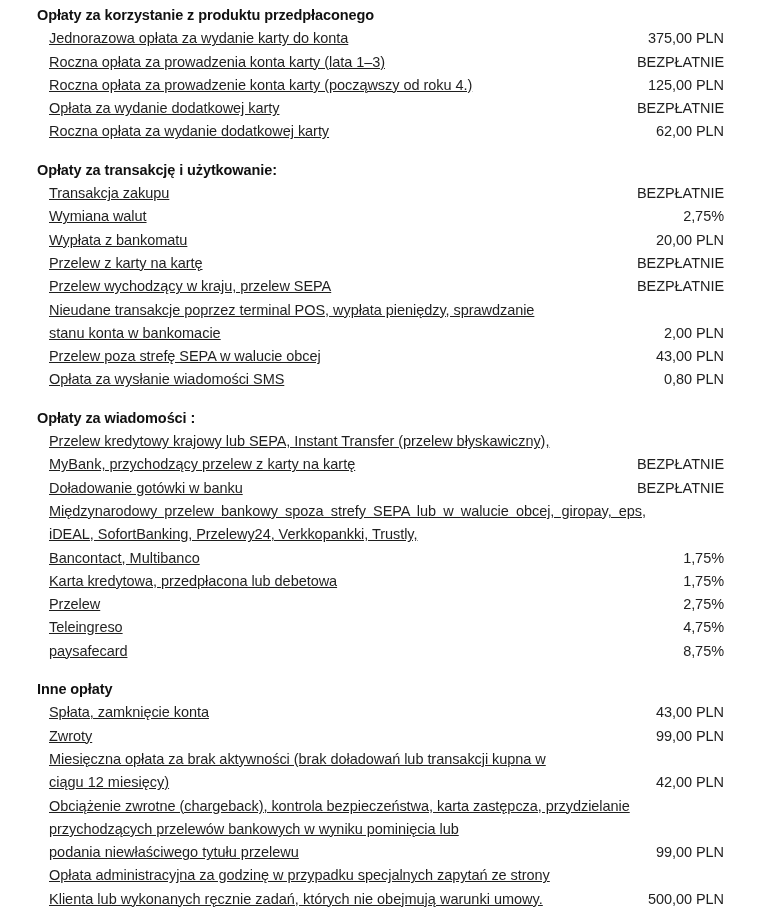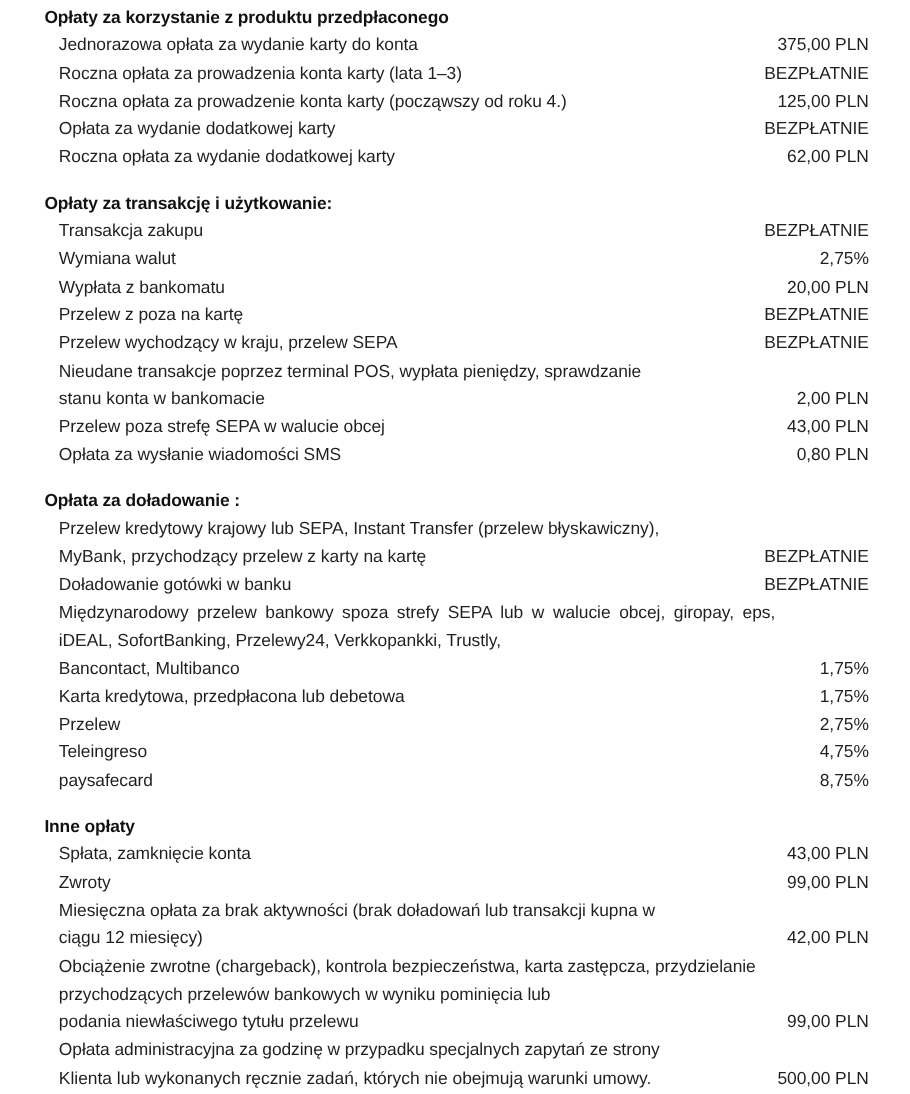--- a/index.html
+++ b/index.html
@@ -41,20 +41,21 @@
     white-space: pre;
   }
 
   .fee-row {
     position: relative;
     padding-left: 45px;
     padding-right: 30px;
     font-size: 14.5px;
     line-height: 23.3px;
     color: #1f1f1f;
+    text-decoration: underline;
   }
 
   
   .fee-label {
     display: block;
     width: 597px;
     margin: 0;
     letter-spacing: -0.05px;
   }
   .fee-label.justified {
@@ -111,39 +112,39 @@
         </div>
         <div class="fee-row">
           <div class="fee-label">Wymiana walut</div>
           <div class="fee-price">2,75%</div>
         </div>
         <div class="fee-row">
           <div class="fee-label">Wypłata z bankomatu</div>
           <div class="fee-price">20,00 PLN</div>
         </div>
         <div class="fee-row">
-          <div class="fee-label">Przelew z poza na kartę</div>
+          <div class="fee-label">Przelew z karty na kartę</div>
           <div class="fee-price">BEZPŁATNIE</div>
         </div>
         <div class="fee-row">
           <div class="fee-label">Przelew wychodzący w kraju, przelew SEPA</div>
           <div class="fee-price">BEZPŁATNIE</div>
         </div>
         <div class="fee-row"><div class="fee-label justified">Nieudane transakcje poprzez terminal POS, wypłata pieniędzy, sprawdzanie</div><span class="last-line">stanu konta w bankomacie</span><div class="fee-price">2,00 PLN</div></div>
         <div class="fee-row">
           <div class="fee-label">Przelew poza strefę SEPA w walucie obcej</div>
           <div class="fee-price">43,00 PLN</div>
         </div>
         <div class="fee-row">
           <div class="fee-label">Opłata za wysłanie wiadomości SMS</div>
           <div class="fee-price">0,80 PLN</div>
         </div>
       </div>
       <div class="fee-section">
-        <div class="section-heading">Opłata za doładowanie :</div>
+        <div class="section-heading">Opłaty za wiadomości :</div>
         <div class="fee-row"><div class="fee-label">Przelew kredytowy krajowy lub SEPA, Instant Transfer (przelew błyskawiczny),</div><span class="last-line">MyBank, przychodzący przelew z karty na kartę</span><div class="fee-price">BEZPŁATNIE</div></div>
         <div class="fee-row">
           <div class="fee-label">Doładowanie gotówki w banku</div>
           <div class="fee-price">BEZPŁATNIE</div>
         </div>
         <div class="fee-row"><div class="fee-label justified">Międzynarodowy przelew bankowy spoza strefy SEPA lub w walucie obcej, giropay, eps, iDEAL, SofortBanking, Przelewy24, Verkkopankki, Trustly,</div><span class="last-line">Bancontact, Multibanco</span><div class="fee-price">1,75%</div></div>
         <div class="fee-row">
           <div class="fee-label">Karta kredytowa, przedpłacona lub debetowa</div>
           <div class="fee-price">1,75%</div>
         </div>

